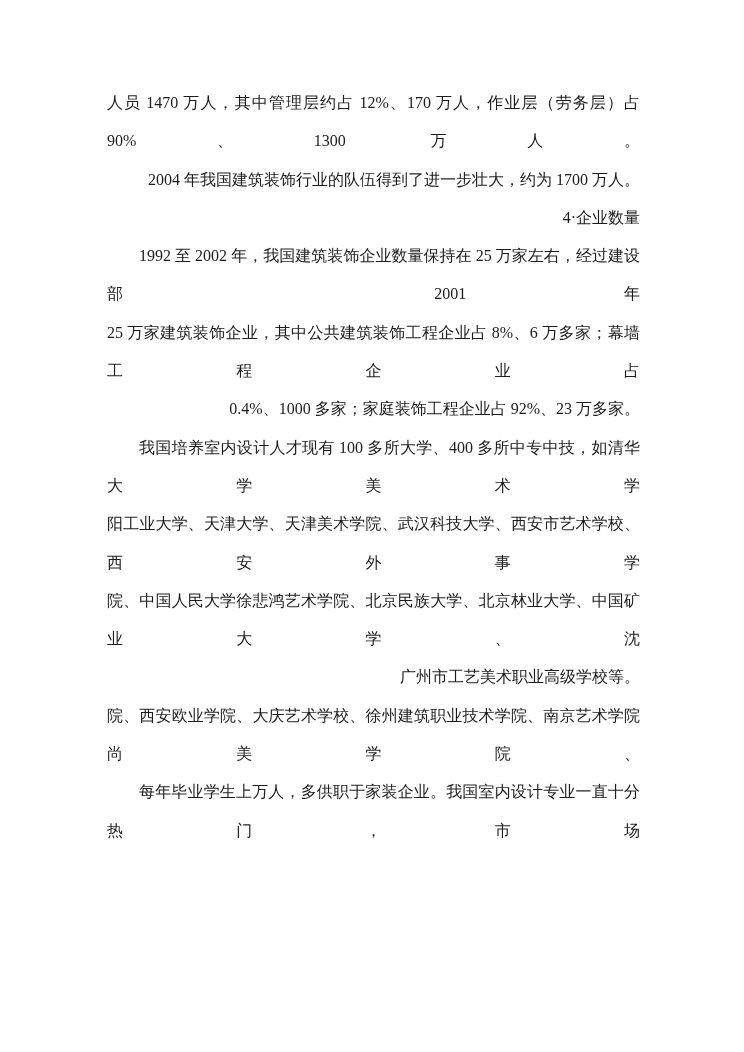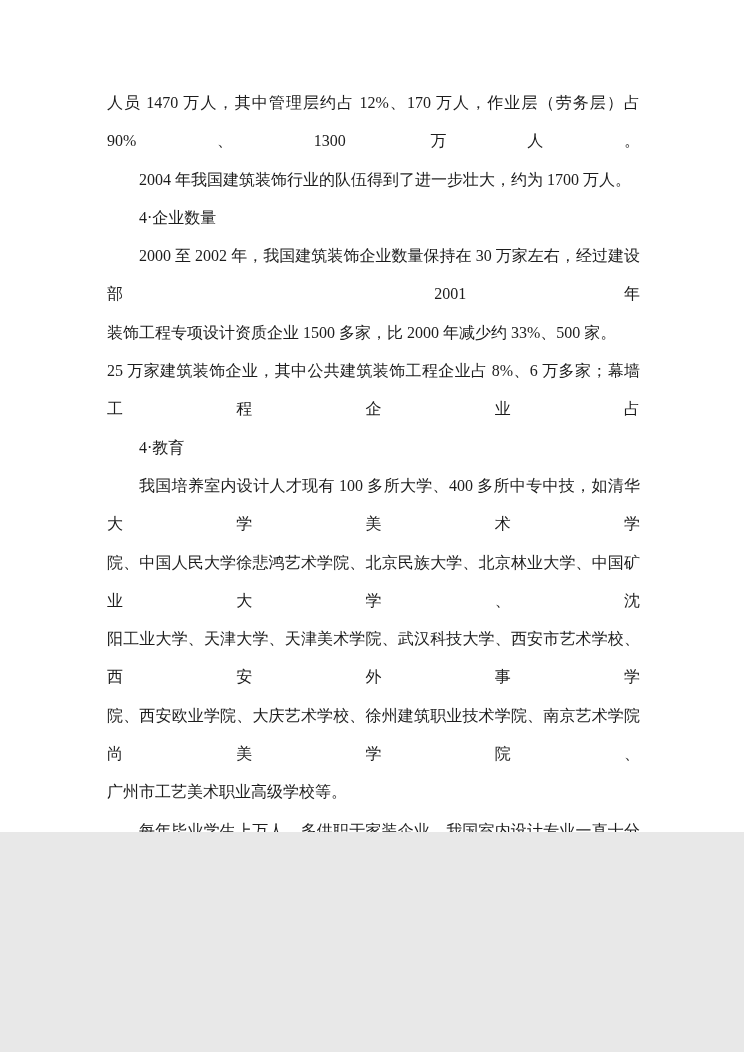--- a/index.html
+++ b/index.html
@@ -3,61 +3,60 @@
 <meta charset="utf-8">
 <style>
   html, body {
     margin: 0;
     padding: 0;
     background: #e8e8e8;
   }
   .page {
     position: relative;
     width: 744px;
-    height: 832px;
+    height: 1052px;
     margin: 0 auto;
     background: #ffffff;
     overflow: hidden;
     box-sizing: border-box;
     padding: 84px 104px 0 107px;
     font-family: "Liberation Serif", "DejaVu Serif", serif;
     font-size: 16px;
     line-height: 38.3px;
     color: #1c1c1c;
   }
   .text-content {
     width: 533px;
   }
   .line {
     white-space: nowrap;
-    text-align: left;
+    text-align: right;
   }
   .line.fill {
     white-space: normal;
     text-align: justify;
     text-align-last: justify;
     text-justify: inter-character;
   }
   .line.indent {
     text-indent: 2em;
   }
 </style>
 </head>
 <body>
 
 <div class="page">
   <div class="text-content">
     <div class="line fill">人员 1470 万人，其中管理层约占 12%、170 万人，作业层（劳务层）占 90%、1300 万人。</div>
     <div class="line indent">2004 年我国建筑装饰行业的队伍得到了进一步壮大，约为 1700 万人。</div>
     <div class="line indent">4·企业数量</div>
-    <div class="line indent fill">2000 至 2002 年，我国建筑装饰企业数量保持在 30 万家左右，经过建设部 2001 年</div>
-    <div class="line">装饰工程专项设计资质企业 1500 多家，比 2000 年减少约 33%、500 家。</div>
+    <div class="line indent fill">1992 至 2002 年，我国建筑装饰企业数量保持在 25 万家左右，经过建设部 2001 年</div>
     <div class="line fill">25 万家建筑装饰企业，其中公共建筑装饰工程企业占 8%、6 万多家；幕墙工程企业占</div>
-    <div class="line indent">4·教育</div>
+    <div class="line">0.4%、1000 多家；家庭装饰工程企业占 92%、23 万多家。</div>
     <div class="line indent fill">我国培养室内设计人才现有 100 多所大学、400 多所中专中技，如清华大学美术学</div>
+    <div class="line fill">阳工业大学、天津大学、天津美术学院、武汉科技大学、西安市艺术学校、西安外事学</div>
     <div class="line fill">院、中国人民大学徐悲鸿艺术学院、北京民族大学、北京林业大学、中国矿业大学、沈</div>
-    <div class="line fill">阳工业大学、天津大学、天津美术学院、武汉科技大学、西安市艺术学校、西安外事学</div>
+    <div class="line">广州市工艺美术职业高级学校等。</div>
     <div class="line fill">院、西安欧业学院、大庆艺术学校、徐州建筑职业技术学院、南京艺术学院尚美学院、</div>
-    <div class="line">广州市工艺美术职业高级学校等。</div>
     <div class="line indent fill">每年毕业学生上万人，多供职于家装企业。我国室内设计专业一直十分热门，市场</div>
 
   </div>
 </div>
 
 </body></html>

